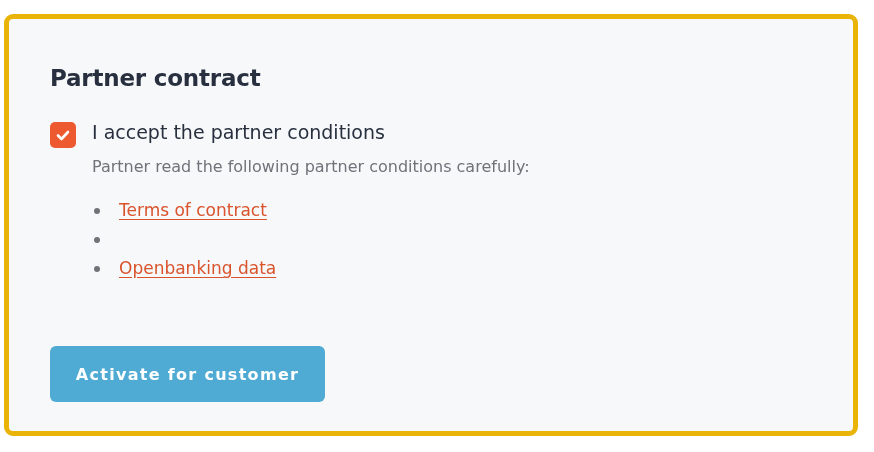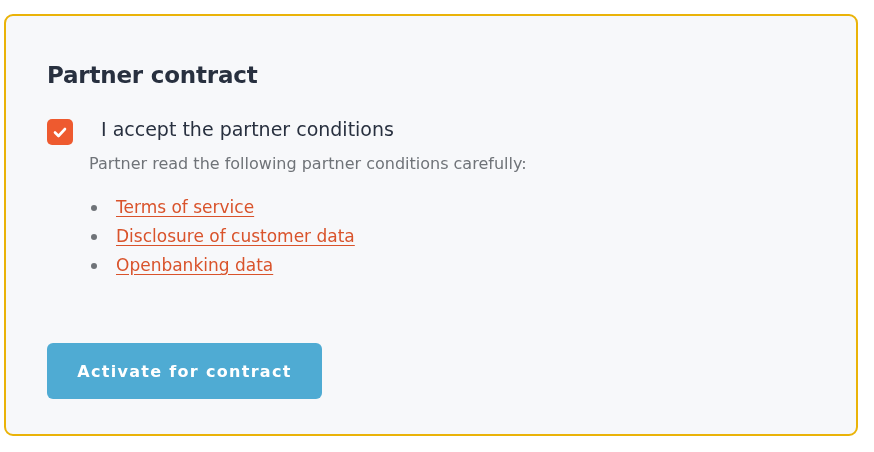--- a/index.html
+++ b/index.html
@@ -1,32 +1,32 @@
 <!DOCTYPE html>
 <html><head>
 <meta charset="utf-8">
 <style>
   html, body { margin: 0; padding: 0; background: #ffffff; }
   body { width: 874px; height: 452px; position: relative; font-family: "DejaVu Sans", sans-serif; overflow: hidden; }
   .card {
     position: absolute; left: 4px; top: 14px; width: 854px; height: 422px;
-    border: 2px solid #eab308; border-radius: 9px; background: #f7f8fa; box-sizing: border-box;
+    border: 5px solid #eab308; border-radius: 9px; background: #f7f8fa; box-sizing: border-box;
   }
   .title {
     position: absolute; left: 41px; top: 46px; margin: 0;
     font-size: 23px; font-weight: bold; color: #28303f; letter-spacing: -0.2px;
   }
   .checkbox {
     position: absolute; left: 41px; top: 103px; width: 26px; height: 26px;
     background: #ee5a2f; border-radius: 5px; cursor: pointer;
     display: flex; align-items: center; justify-content: center;
   }
   .check-label {
     position: absolute; left: 83px; top: 102px;
-    font-size: 19px; color: #28303f; white-space: nowrap; margin-left: 12px;
+    font-size: 19px; color: #28303f; white-space: nowrap;
   }
   .hint {
     position: absolute; left: 83px; top: 138px;
     font-size: 16px; color: #6f7378; white-space: nowrap;
   }
   .links {
     position: absolute; left: 83px; top: 179px; margin: 0; padding: 0; list-style: none;
   }
   .links li {
     position: relative; padding-left: 27px; height: 29px; line-height: 25px;
@@ -55,26 +55,25 @@
       <path d="M2 5.5 L5.5 9 L12 2" fill="none" stroke="#ffffff" stroke-width="2.6" stroke-linecap="round" stroke-linejoin="round"></path>
     </svg>
   </div>
   <span class="check-label">I accept the partner conditions</span>
 
   <div class="hint">Partner read the following partner conditions carefully:</div>
 
   <ul class="links">
     <li>
       <span class="bullet"></span>
-      <a>Terms of service</a>
+      <a>Terms of contract</a>
     </li>
     <li>
       <span class="bullet"></span>
-      <a>Disclosure of customer data</a>
     </li>
     <li>
       <span class="bullet"></span>
       <a>Openbanking data</a>
     </li>
   </ul>
 
-  <button class="activate">Activate for contract</button>
+  <button class="activate">Activate for customer</button>
 </div>
 
 </body></html>

